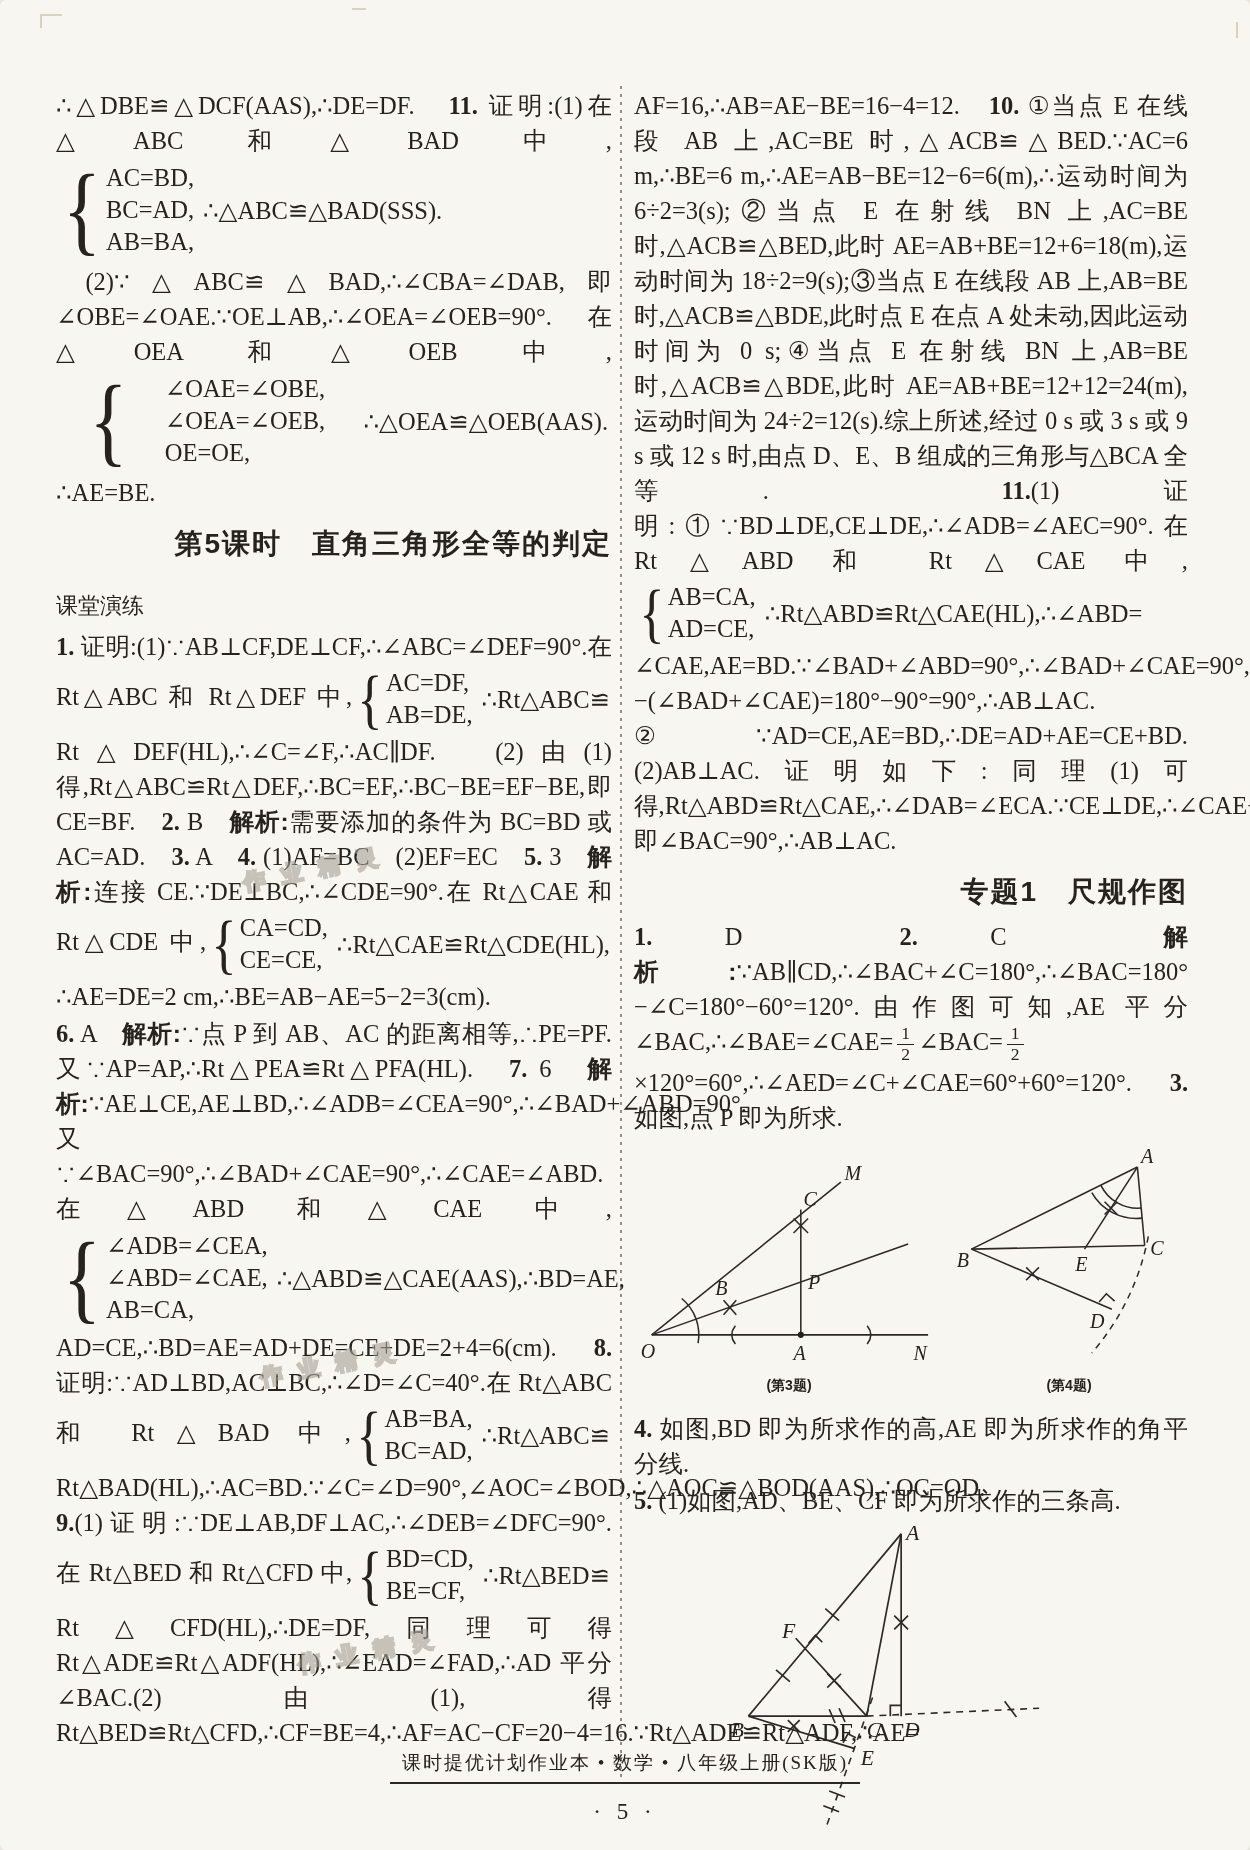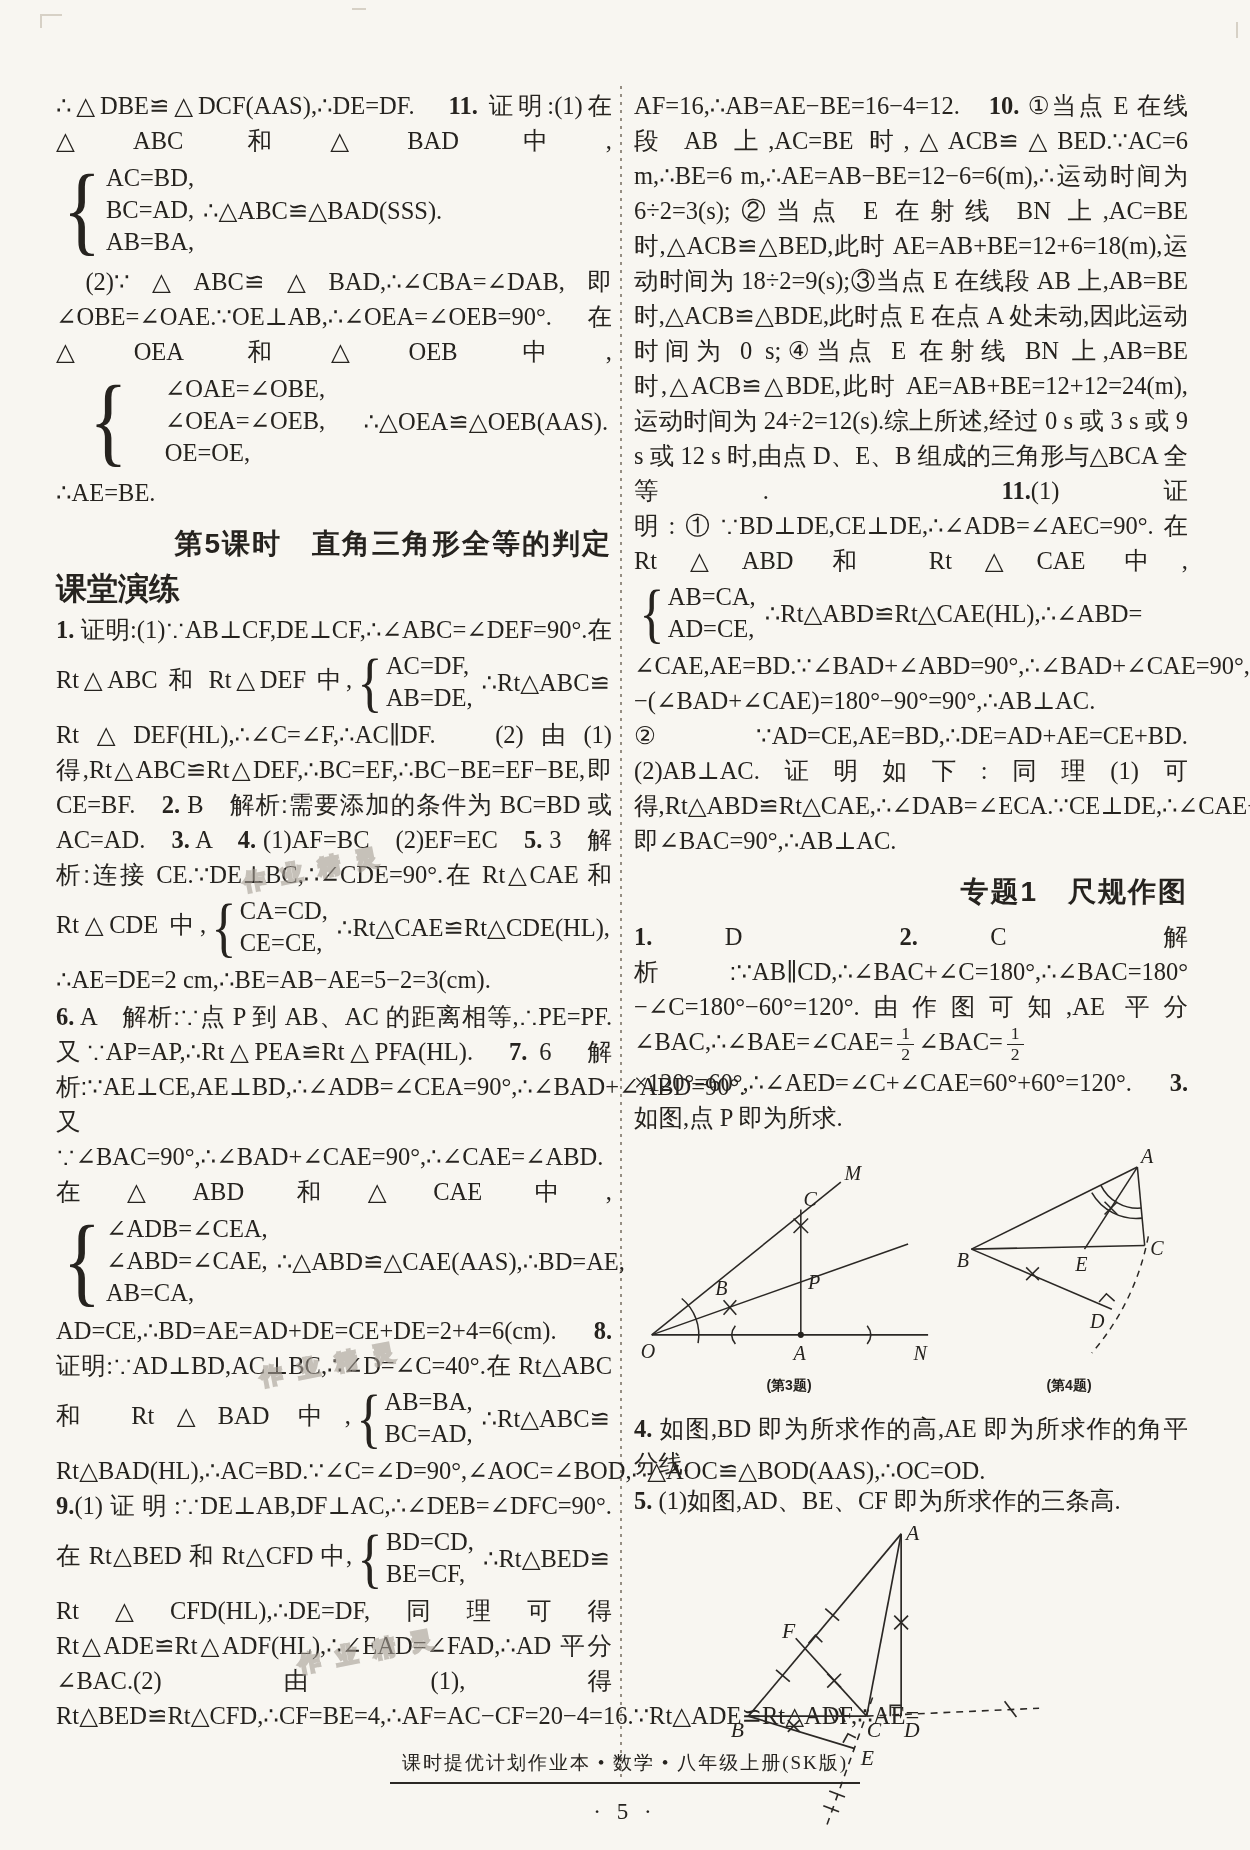--- a/index.html
+++ b/index.html
@@ -1,32 +1,32 @@
 <!DOCTYPE html>
 <html><head>
 <meta charset="utf-8">
 <style>
   html,body{margin:0;padding:0;background:#e9e6e0;}
   .page{position:relative;width:1250px;height:1850px;margin:0 auto;background:#f8f6f1;
-        font-family:"Liberation Serif","DejaVu Serif",serif;color:#26231f;overflow:hidden;}
+        font-family:"Liberation Serif","DejaVu Serif",serif;color:#26231f;overflow:hidden;border-radius:6px;}
   
   .cm{position:absolute;background:#d7d1c6;}
   
   .col{position:absolute;top:88px;font-size:24.5px;line-height:35px;text-align:justify;}
   #col-left{left:56px;width:556px;}
   #col-right{left:634px;width:554px;}
   .divider{position:absolute;left:620px;top:86px;height:1694px;width:2px;
            background:repeating-linear-gradient(to bottom,#968e83 0 3px,transparent 3px 8px);}
   .para{margin:0 0 2px 0;}
   .para.ind{text-indent:1.2em;}
   .h1{text-align:right;font-size:28px;font-weight:700;margin:16px 0 10px;letter-spacing:2px;
       font-family:"Liberation Sans","DejaVu Sans",sans-serif;}
-  .h2{font-size:31px;font-weight:700;margin:10px 0 6px;font-family:"Liberation Sans","DejaVu Sans",sans-serif;}
+  .h2{font-size:22px;font-weight:400;margin:27px 0 6px;font-family:"Liberation Sans","DejaVu Sans",sans-serif;}
   .b{font-weight:700;}
-  .hb{font-family:"Liberation Sans","DejaVu Sans",sans-serif;font-weight:400;}
+  .hb{font-family:"Liberation Sans","DejaVu Sans",sans-serif;font-weight:700;}
   
   .sys{display:inline-flex;align-items:center;vertical-align:middle;margin:2px 2px;}
   .brace{line-height:1;font-weight:400;transform:scaleX(.8);color:#26231f;}
   .sys2 .brace{font-size:66px;}
   .sys3 .brace{font-size:100px;}
   .rows{display:inline-flex;flex-direction:column;}
   .row{line-height:32px;white-space:nowrap;}
   .mid{margin-left:9px;white-space:nowrap;}
   
   .frac{display:inline-flex;flex-direction:column;align-items:center;vertical-align:middle;

